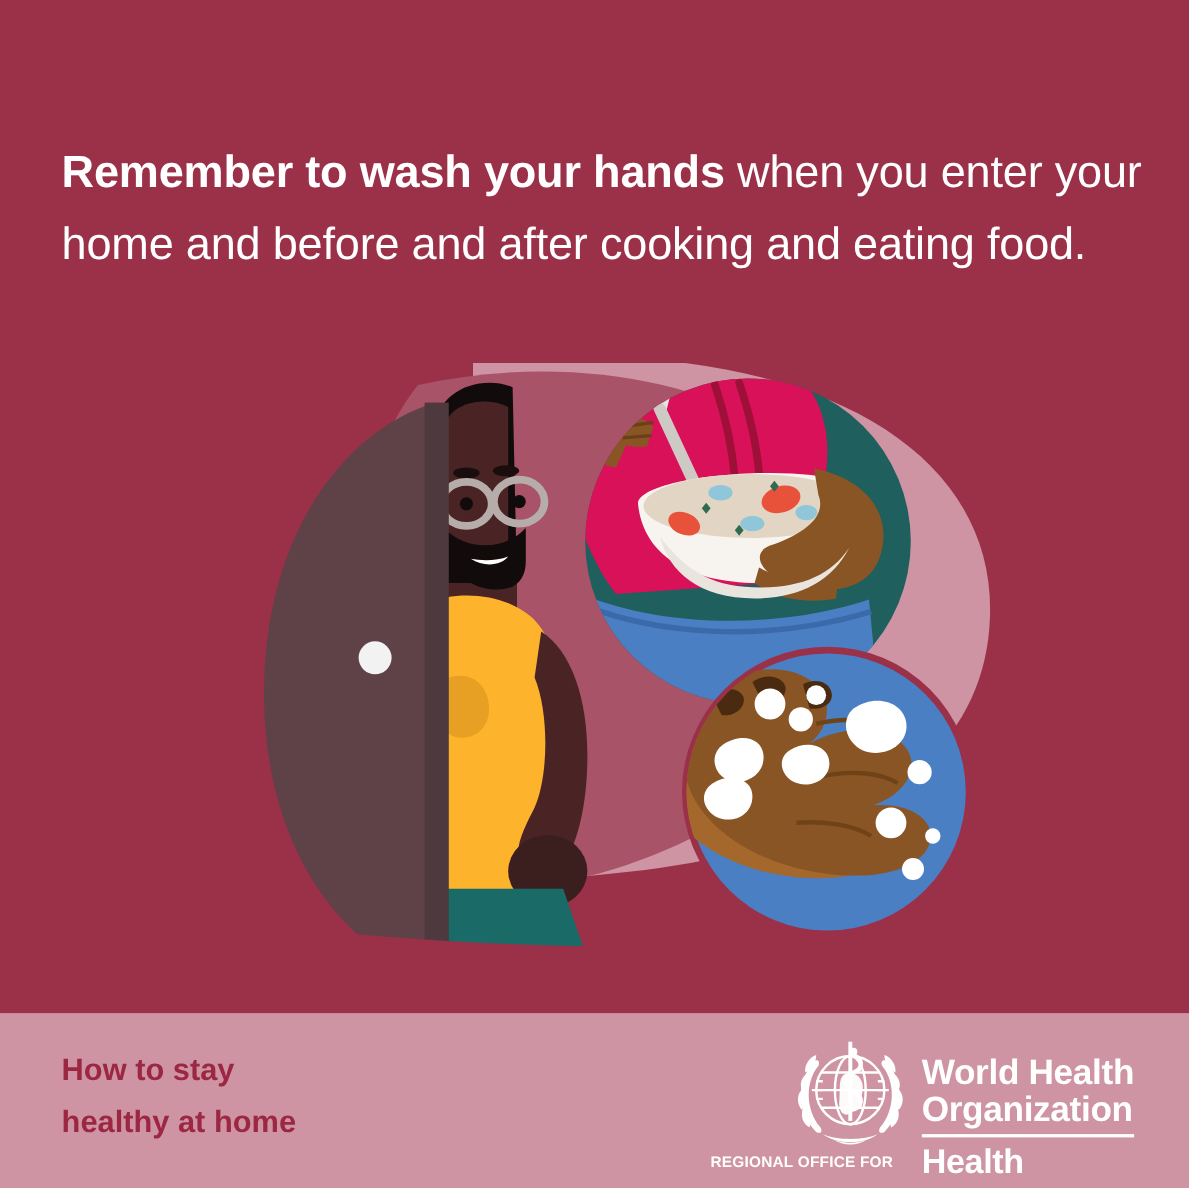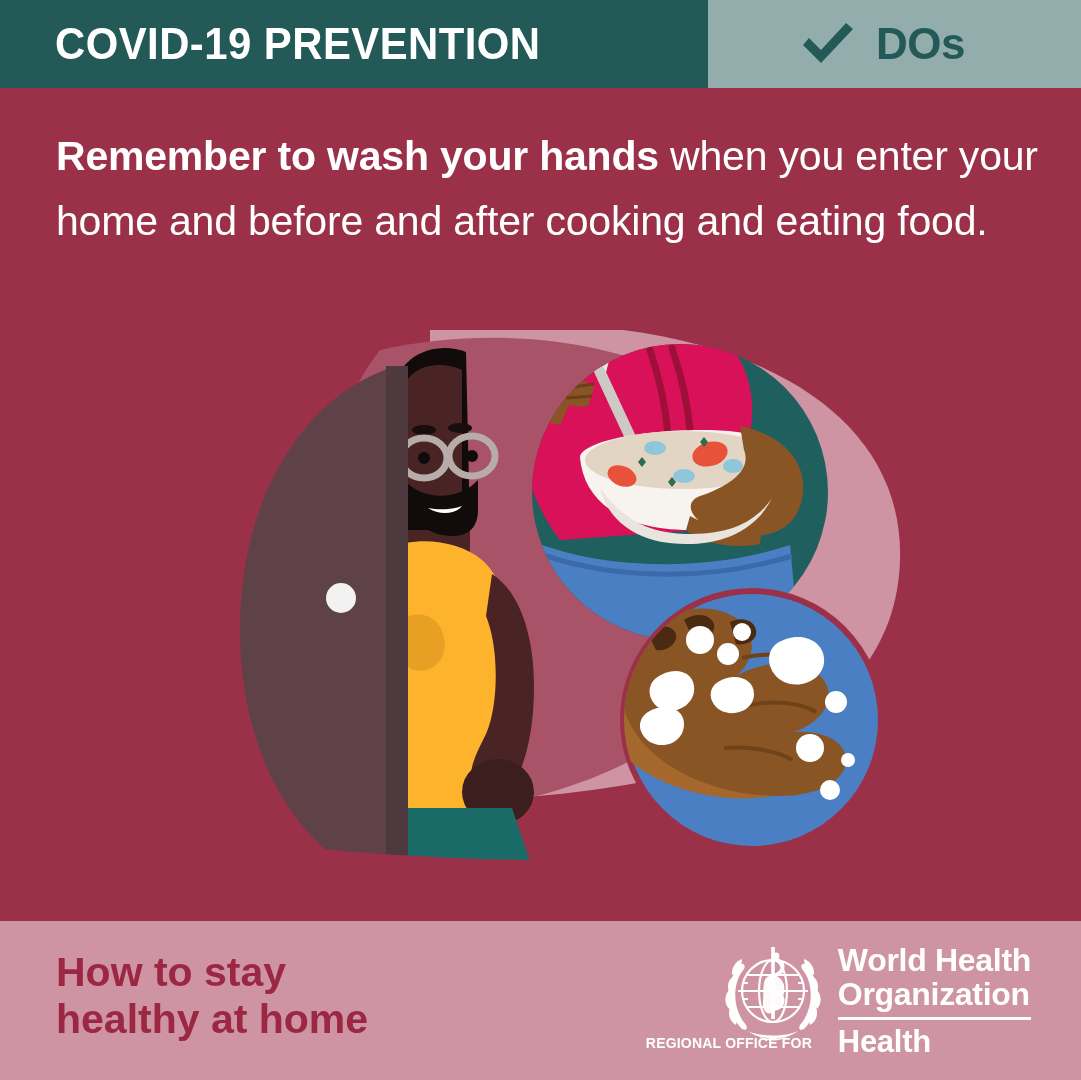--- a/index.html
+++ b/index.html
@@ -94,36 +94,36 @@
     top: 921px;
     width: 1081px;
     height: 159px;
     background: #CE94A3;
   }
   .footer-tagline {
     position: absolute;
     left: 56px;
     top: 28px;
     color: #9B2743;
-    font-size: 41px;
+    font-size: 28px;
     line-height: 47px;
     font-weight: bold;
     font-family: "Liberation Sans Narrow", "Liberation Sans", sans-serif;
     white-space: pre-line;
   }
   .who-logo {
     position: absolute;
     right: 50px;
     top: 18px;
     display: flex;
     align-items: flex-start;
     gap: 10px;
   }
   .who-emblem { display: block; }
-  .who-words { position: relative; padding-top: 4px; }
+  .who-words { position: relative; padding-top: 4px; margin-top: 14px; }
   .who-name {
     color: #ffffff;
     font-size: 32px;
     line-height: 34px;
     font-weight: bold;
     white-space: pre-line;
     letter-spacing: -0.3px;
   }
   .who-rule {
     width: 100%;
@@ -155,33 +155,20 @@
     position: absolute;
     left: -192px;
     bottom: 8px;
   }
 </style>
 </head>
 <body>
 
 <div id="poster">
 
-  <div class="header">
-    <div class="header-left">
-      <div class="header-title">COVID-19 PREVENTION</div>
-    </div>
-    <div class="header-right">
-      <span>
-        <svg class="check-icon" width="56" height="46" viewBox="0 0 56 46" aria-hidden="true">
-          <path d="M3 24 L9 17 L21 29 L46 2 L53 8 L21 42 Z" fill="#235A57"></path>
-        </svg>
-      </span>
-      <span class="header-dos">DOs</span>
-    </div>
-  </div>
 
   <div class="headline">
     <b>Remember to wash your hands</b><span> when you enter your home and before and after cooking and eating food.</span>
   </div>
 
   <div class="illo">
     <svg width="1081" height="595" viewBox="0 0 1081 595" aria-hidden="true">
       <defs>
         <clipPath id="clipBottom">
           <path d="M0,0 H1081 V470 C820,540 420,560 0,470 Z"></path>

